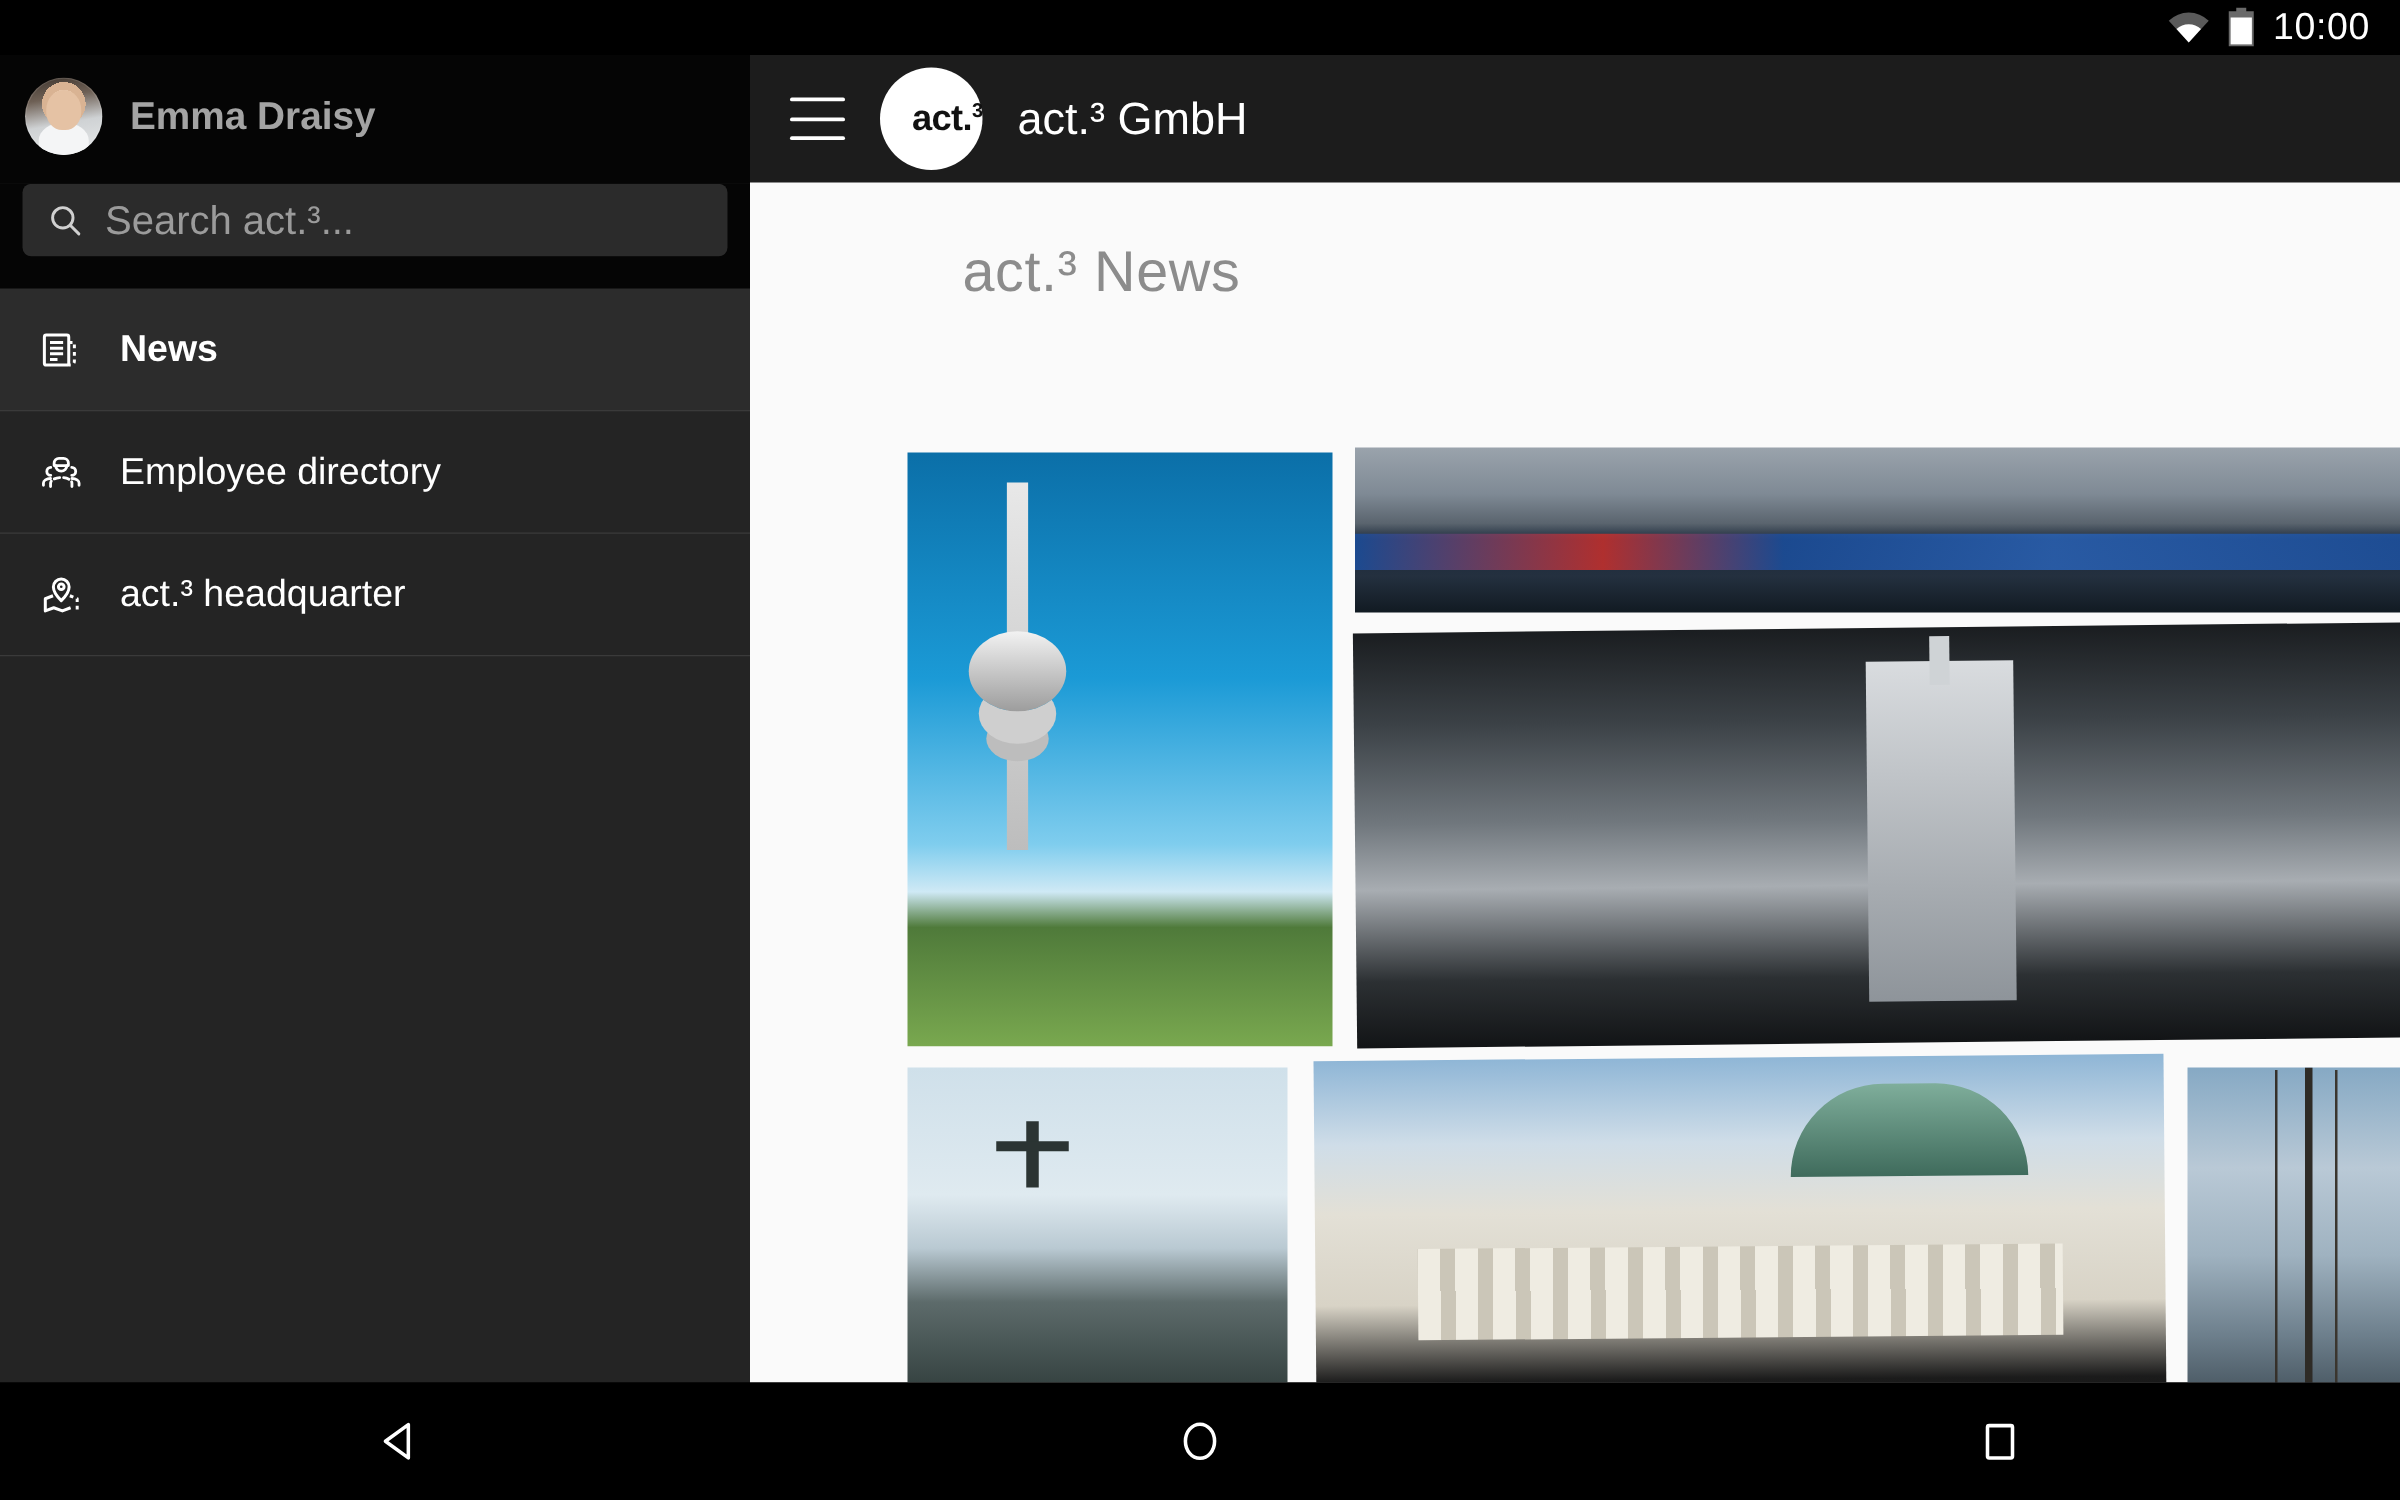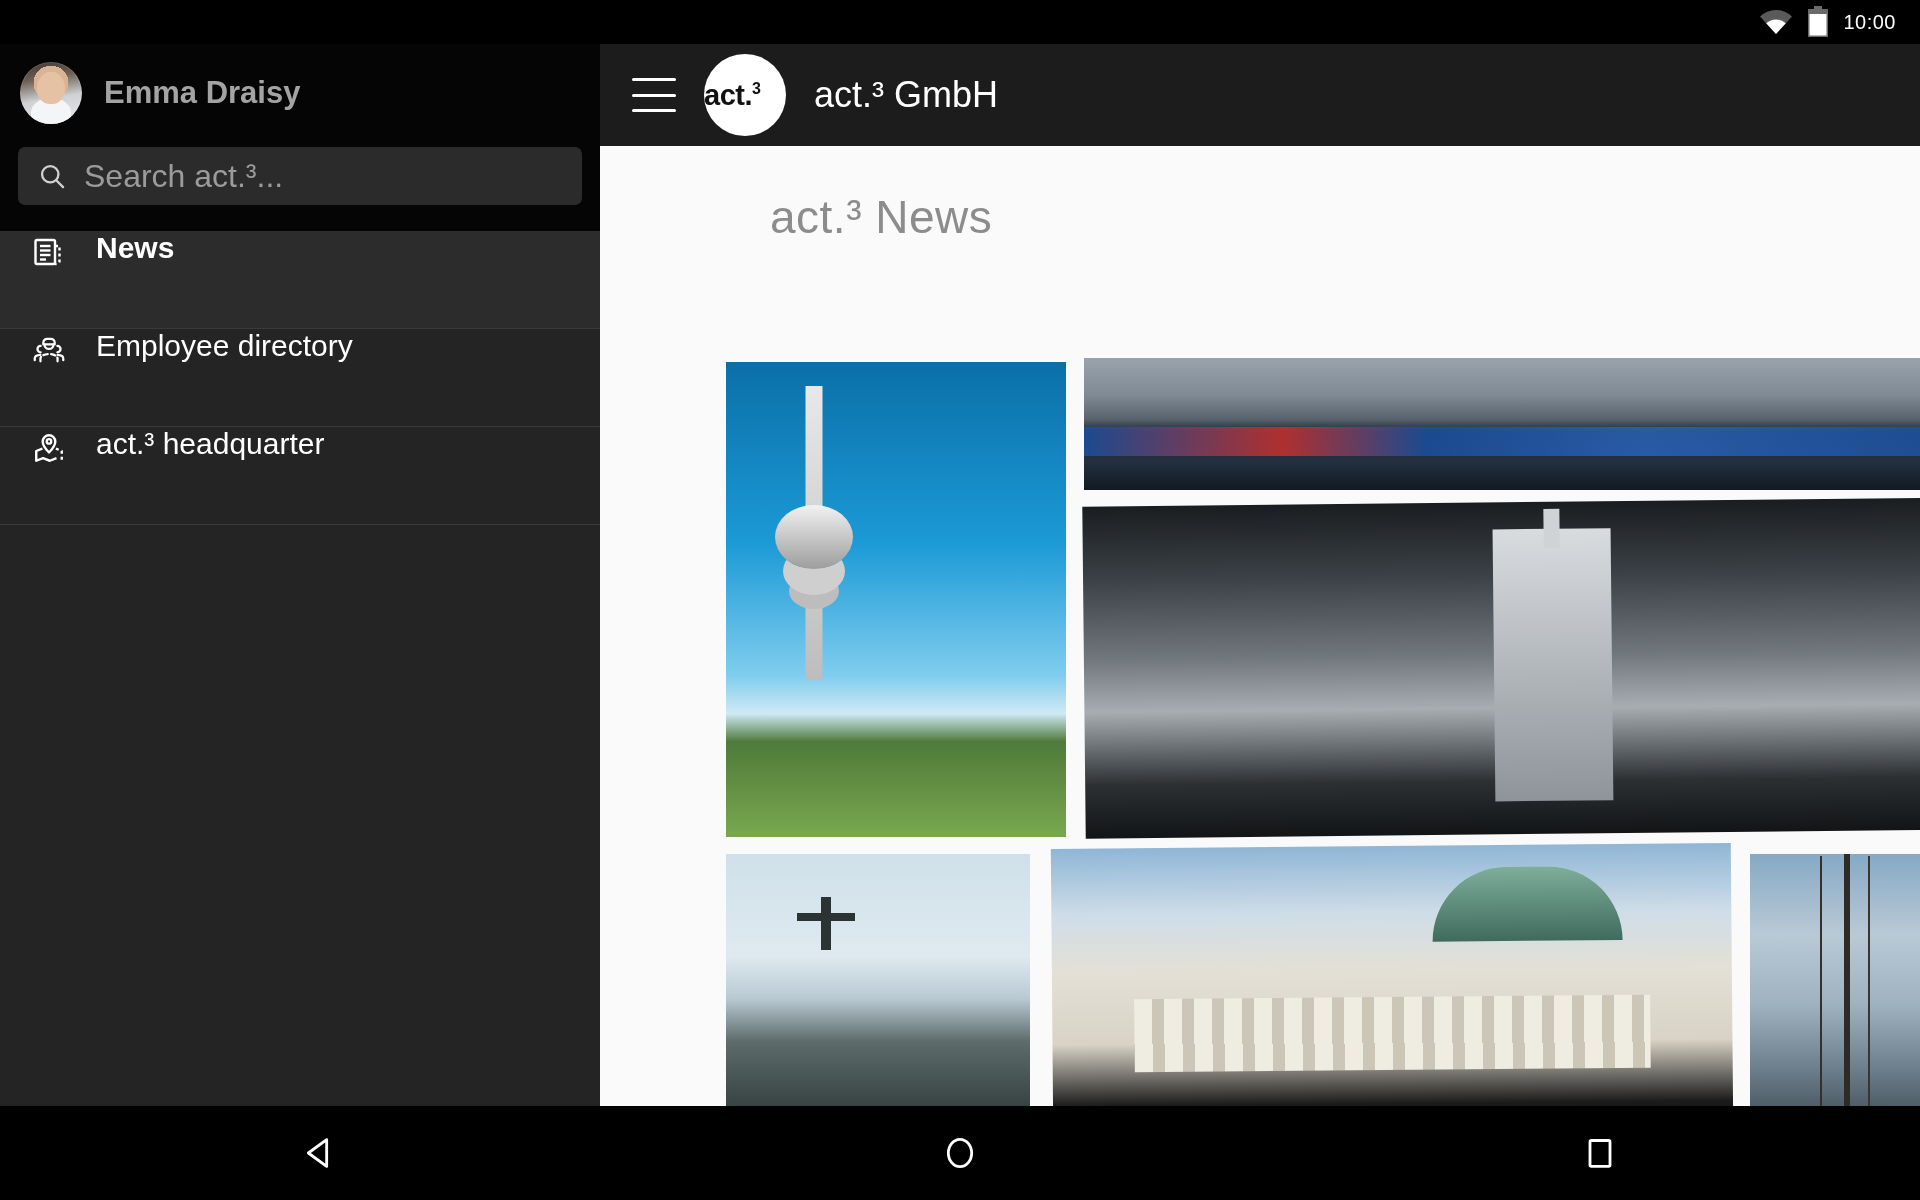--- a/index.html
+++ b/index.html
@@ -10,21 +10,21 @@
     overflow:hidden;
   }
   #app { position:relative; width:1920px; height:1200px; background:#000; }
 
   
   .statusbar {
     position:absolute; left:0; top:0; width:1920px; height:44px;
     background:#000; display:flex; align-items:center;
     justify-content:flex-end; padding-right:24px; gap:14px;
   }
-  .sb-time { color:#fff; font-size:20px; letter-spacing:0.5px; }
+  .sb-time { color:#fff; font-size:30px; letter-spacing:0.5px; }
   .sb-icon { display:block; }
 
   
   .sidebar {
     position:absolute; left:0; top:44px; width:600px; height:1062px;
     background:#242424;
   }
   .drawer-top { background:#050505; height:103px; position:relative; }
   .profile { position:absolute; left:20px; top:18px; display:flex; align-items:center; gap:22px; }
   .avatar {
@@ -46,21 +46,21 @@
 
   .search-wrap { background:#050505; padding:0 18px 26px 18px; }
   .searchbox {
     background:#2b2b2b; border-radius:7px; height:58px;
     display:flex; align-items:center; padding:0 20px; gap:18px;
   }
   .search-text { color:#9b9b9b; font-size:32px; }
 
   .navlist { background:#242424; }
   .navitem {
-    height:98px; display:flex; gap:26px;
+    height:98px; display:flex; align-items:center; gap:26px;
     padding-left:28px; border-bottom:1px solid #3a3a3a;
     position:relative;
   }
   .navitem.selected { background:#2c2c2c; }
   .navitem .nav-icon { width:42px; height:42px; flex:none; display:flex; align-items:center; justify-content:center; }
   .nav-label { color:#fff; font-size:30px; white-space:nowrap; }
   .navitem.selected .nav-label { font-weight:bold; }
 
   
   .main {
@@ -68,21 +68,21 @@
     background:#fafafa; overflow:hidden;
   }
   .appbar {
     height:102px; background:#1c1c1c; display:flex; align-items:center;
     padding-left:32px; gap:28px;
   }
   .hamburger { width:44px; height:34px; display:flex; flex-direction:column; justify-content:space-between; flex:none; }
   .hamburger span { display:block; height:3px; background:#fff; border-radius:2px; }
   .logo-circle {
     width:82px; height:82px; border-radius:50%; background:#fff; flex:none;
-    display:flex; align-items:center; justify-content:flex-start;
+    display:flex; align-items:center; justify-content:flex-end;
   }
   .logo-text { color:#111; font-size:29px; font-weight:bold; letter-spacing:-0.5px; }
   .logo-text sup { font-size:16px; vertical-align:super; }
   .appbar-title { color:#fff; font-size:36px; white-space:nowrap; }
 
   .content { position:relative; height:960px; }
   .page-title {
     color:#8c8c8c; font-size:46px; font-weight:300;
     padding:44px 0 0 170px; letter-spacing:0.5px;
   }

